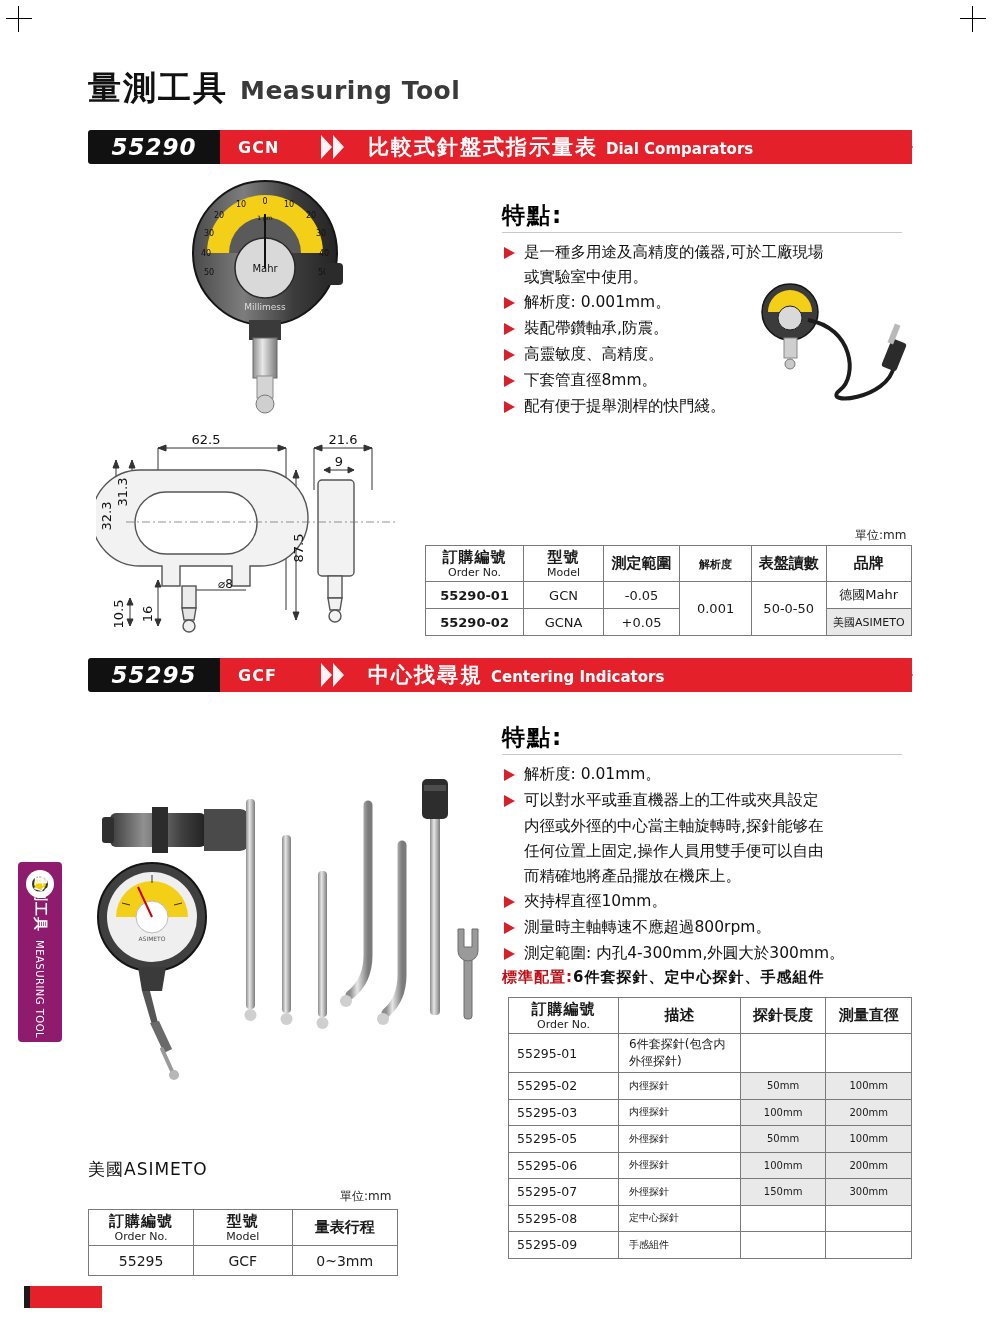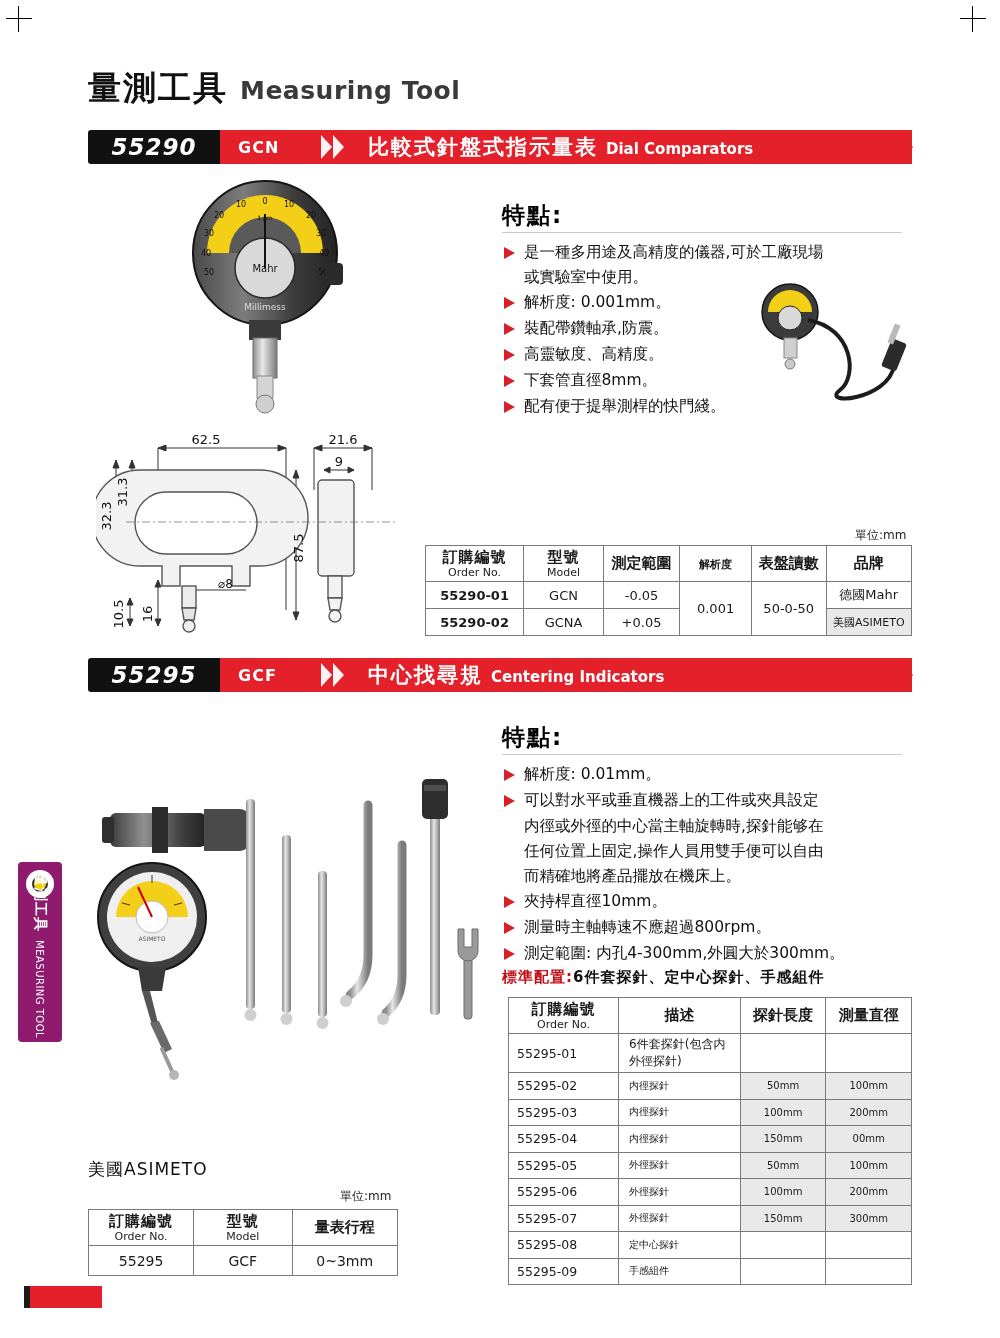--- a/index.html
+++ b/index.html
@@ -459,26 +459,20 @@
       <td class="shade">50mm</td>
       <td class="shade">100mm</td>
     </tr>
     <tr>
       <td class="ord">55295-03</td>
       <td class="desc">内徑探針</td>
       <td class="shade">100mm</td>
       <td class="shade">200mm</td>
     </tr>
     <tr>
-      <td class="ord">55295-04</td>
-      <td class="desc">内徑探針</td>
-      <td class="shade">150mm</td>
-      <td class="shade">00mm</td>
-    </tr>
-    <tr>
       <td class="ord">55295-05</td>
       <td class="desc">外徑探針</td>
       <td class="shade">50mm</td>
       <td class="shade">100mm</td>
     </tr>
     <tr>
       <td class="ord">55295-06</td>
       <td class="desc">外徑探針</td>
       <td class="shade">100mm</td>
       <td class="shade">200mm</td>

